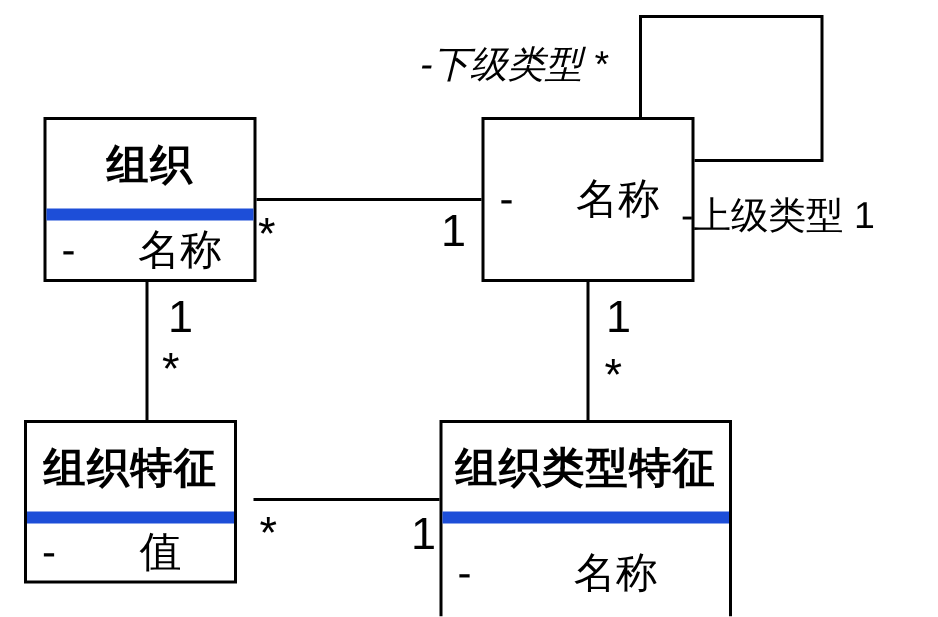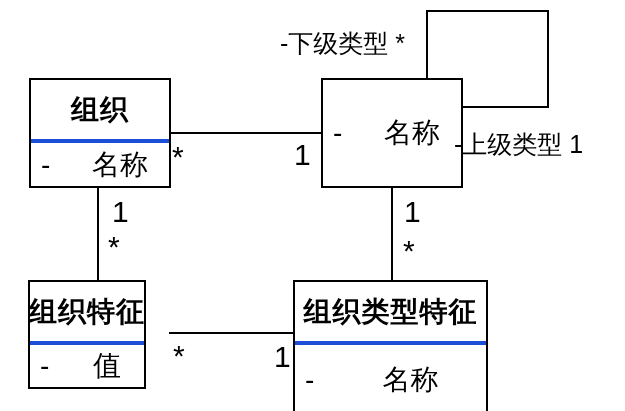--- a/index.html
+++ b/index.html
@@ -18,21 +18,21 @@
     position: absolute;
     box-sizing: border-box;
     background: #ffffff;
     border: 2px solid #000000;
     display: flex;
     flex-direction: column;
     z-index: 2;
   }
   .uml-title {
     flex: 0 0 59px;
-    border-bottom: 4px solid #1d4ed8;
+    border-bottom: 8px solid #1d4ed8;
     display: flex;
     align-items: center;
     justify-content: center;
     font-size: 28px;
     font-weight: bold;
     letter-spacing: 1px;
     white-space: nowrap;
   }
   .uml-attr {
     flex: 1;
@@ -48,21 +48,21 @@
   }
   .uml-attr .attr-name {
     position: absolute;
     left: 0; right: 0;
     text-align: center;
     padding-left: 40px;
   }
 
   #class-organization            { left: 29px;  top: 78px;  width: 142px; height: 110px; }
   #class-organization-type       { left: 321px; top: 78px;  width: 142px; height: 110px; }
-  #class-organization-feature    { left: 28px;  top: 280px; width: 118px; height: 109px; }
+  #class-organization-feature    { left: 16px;  top: 280px; width: 142px; height: 109px; }
   #class-organization-type-feature { left: 293px; top: 280px; width: 195px; height: 136px; }
 
   
   .edge { position: absolute; background: #000000; z-index: 1; }
   #edge-org-type            { left: 170px; top: 132px; width: 152px; height: 2px; }
   #edge-org-feature         { left: 97px;  top: 187px; width: 2px;   height: 94px; }
   #edge-type-typefeature    { left: 391px; top: 187px; width: 2px;   height: 94px; }
   #edge-feature-typefeature { left: 169px; top: 332px; width: 125px; height: 2px; }
 
   
@@ -92,21 +92,21 @@
     white-space: nowrap;
   }
   #mult-a-star { left: 172px; top: 142px; }
   #mult-a-one  { left: 294px; top: 140px; }
   #mult-b-one  { left: 112px; top: 197px; }
   #mult-b-star { left: 108px; top: 232px; }
   #mult-c-one  { left: 404px; top: 197px; }
   #mult-c-star { left: 403px; top: 236px; }
   #mult-d-star { left: 173px; top: 341px; }
   #mult-d-one  { left: 274px; top: 342px; }
-  #role-child  { left: 280px; top: 31px;  }
+  #role-child  { left: 280px; top: 31px; font-style: italic;  }
   #role-parent { left: 454px; top: 120px; margin-top: 12px; }
 </style>
 </head>
 <body>
 
 <div class="canvas">
 
   <div id="edge-self-loop"></div>
 
   <div class="edge" id="edge-org-type"></div>

